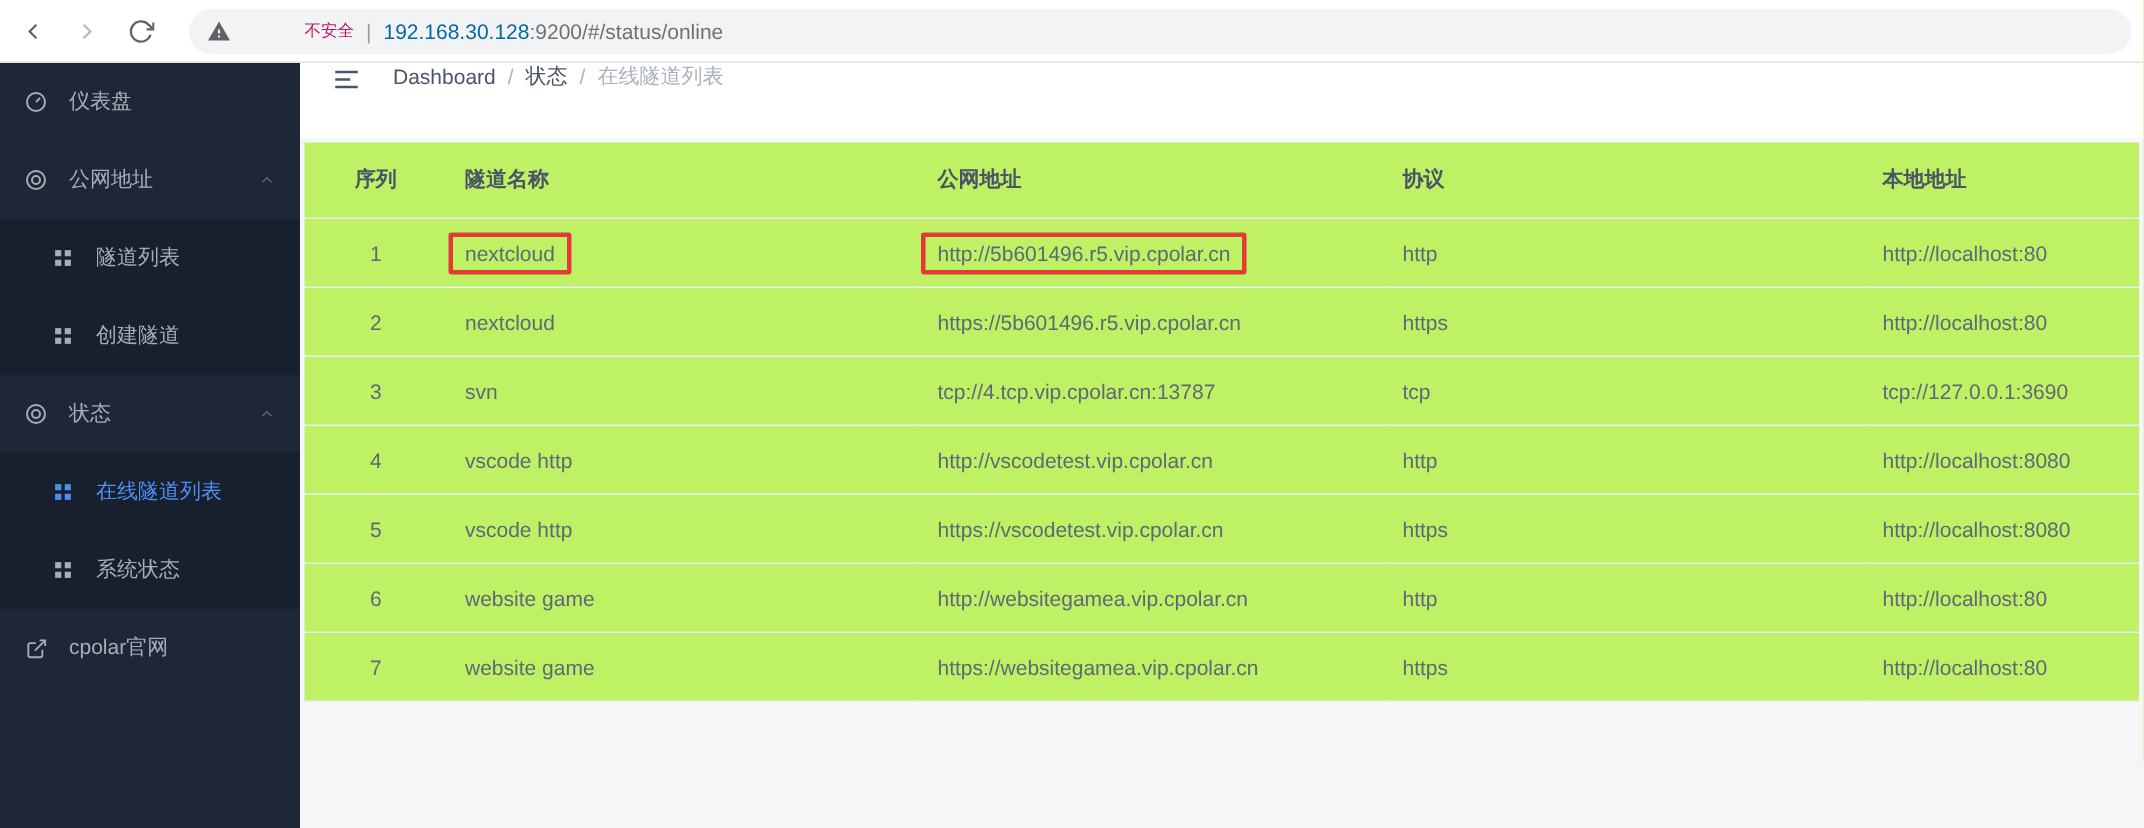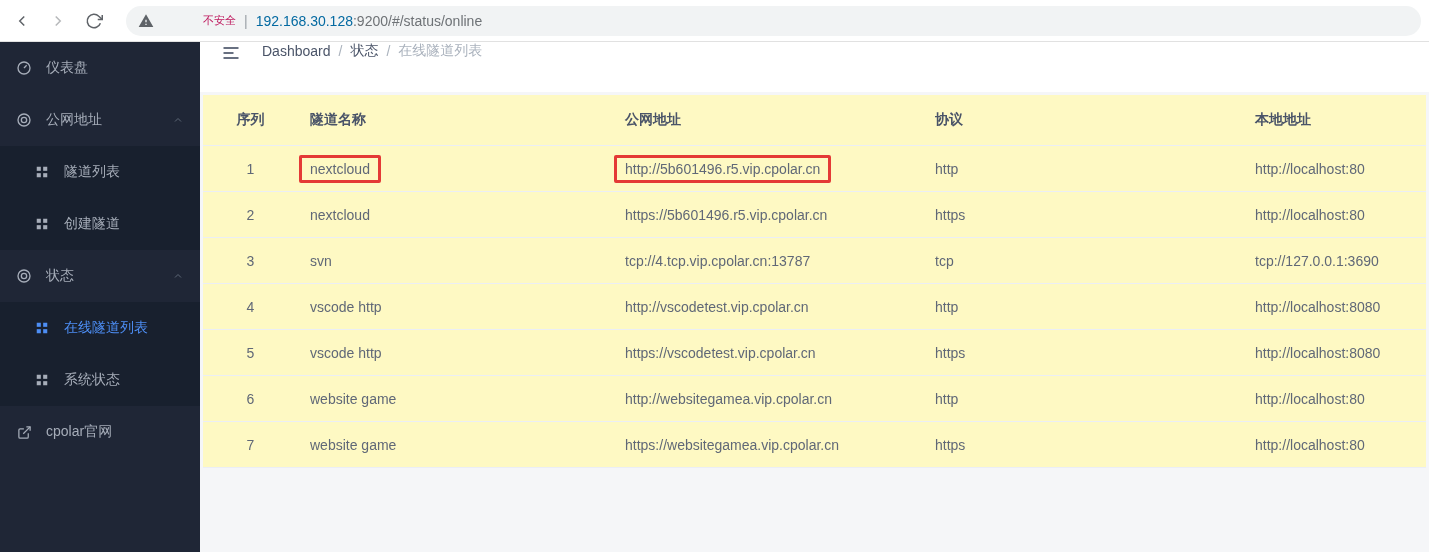--- a/index.html
+++ b/index.html
@@ -125,21 +125,21 @@
     .breadcrumb .bc-sep { color:#aab2bd;}
     .breadcrumb .bc-item.muted { color:#aab2bd; }
     
     .panel {
       margin: 0 3px 3px 3px;
       flex: 1;
     }
     
     .tbl {
       width: 100%;
-      background: #fef9c3;
+      background: #bef264;
       border-collapse: collapse;
       table-layout: fixed;
     }
     .tbl th {
       text-align: left;
       padding: 16px 12px;
       color: #4a5468;
       font-weight: 600;
       font-size: 14px;
       border-bottom: 1px solid #ebeef5;

